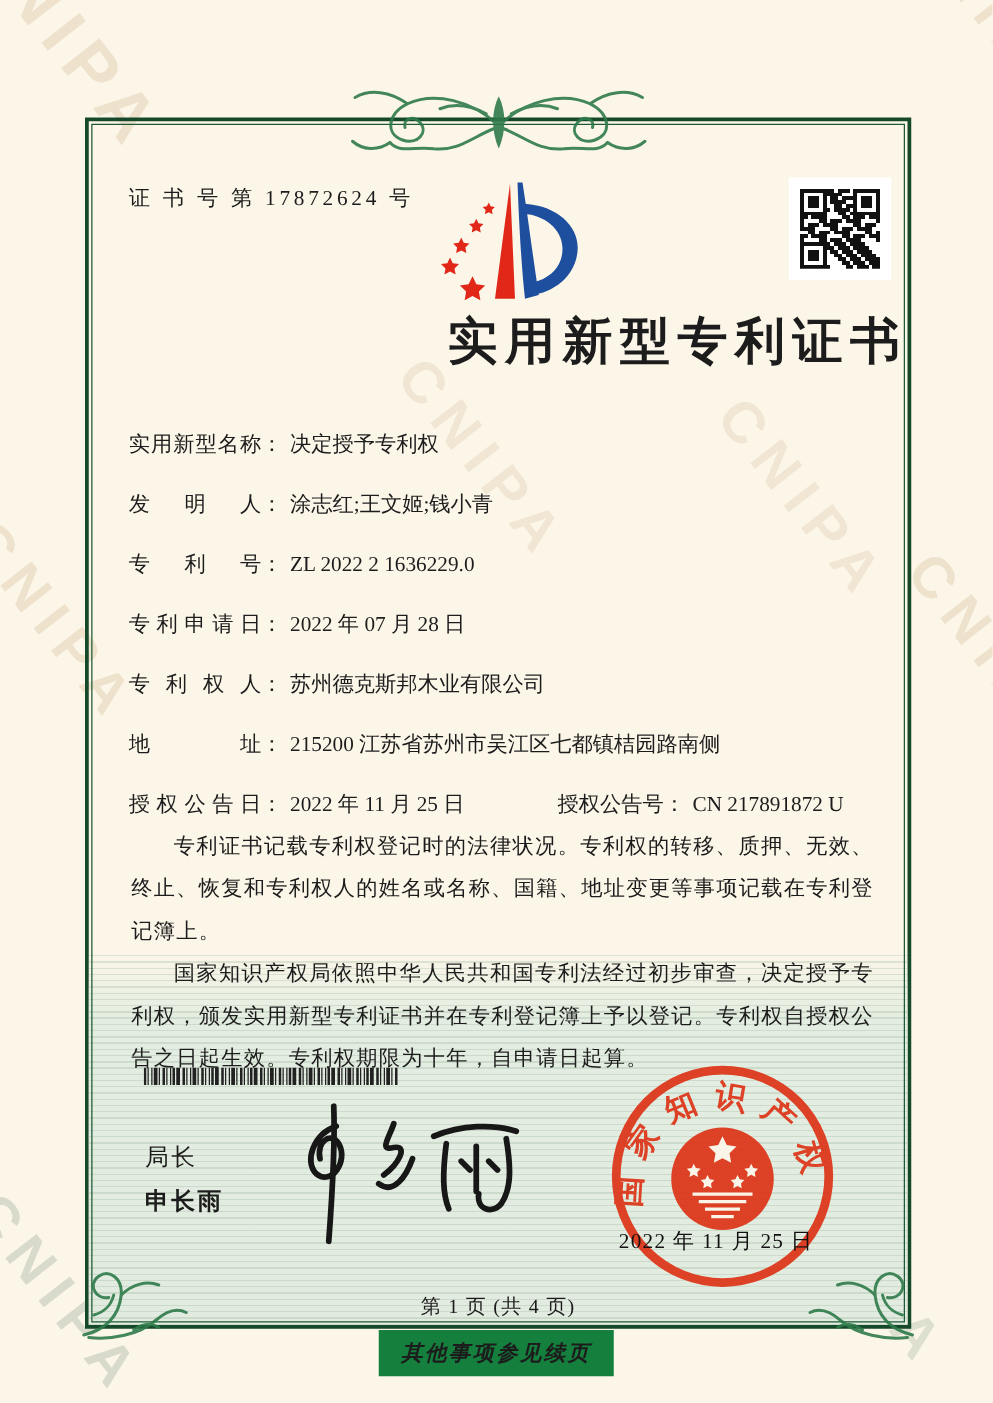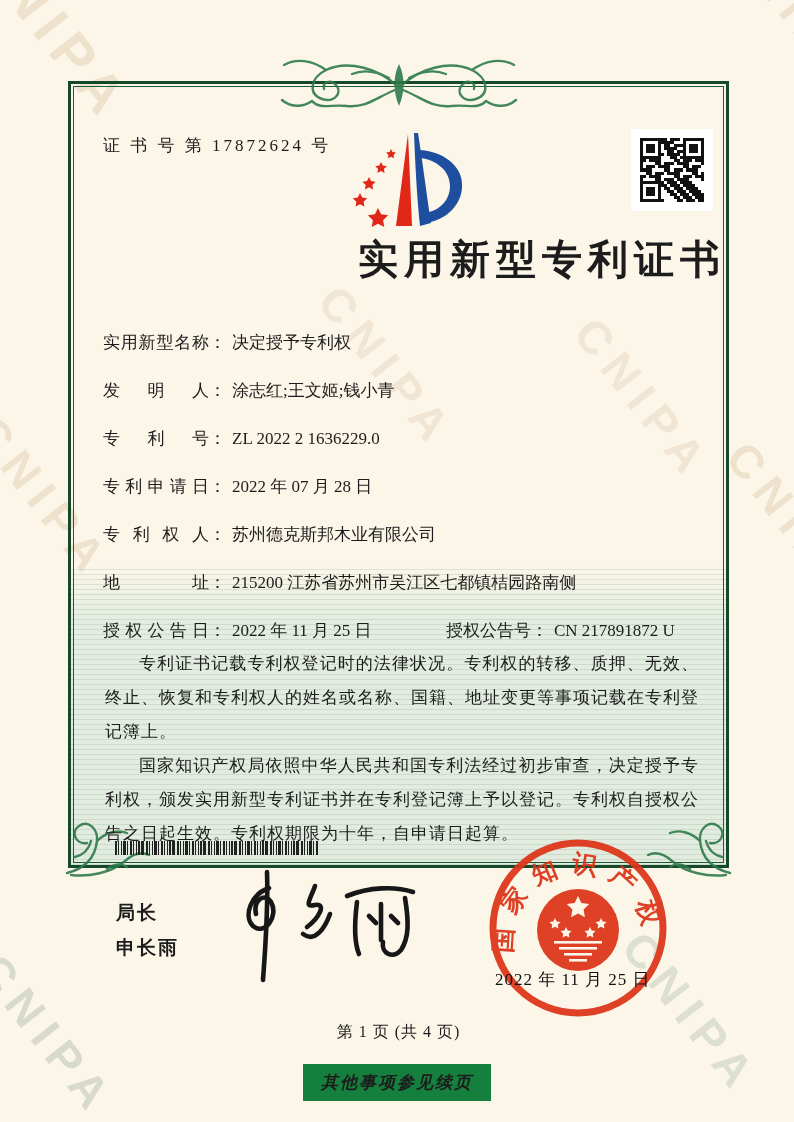--- a/index.html
+++ b/index.html
@@ -27,21 +27,21 @@
   .wm1{left:-58px;top:-6px;font-size:56px;}
   .wm2{left:700px;top:-18px;}
   .wm3{left:292px;top:340px;color:rgba(200,172,132,0.22);}
   .wm4{left:548px;top:372px;color:rgba(200,172,132,0.22);}
   .wm5{left:-52px;top:470px;}
   .wm6{left:700px;top:496px;}
   .wm7{left:-48px;top:1008px;color:rgba(150,170,150,0.35);}
   .wm8{left:596px;top:986px;color:rgba(150,170,150,0.30);}
 
   .frame {
-    position:absolute; left:68px; top:81px; width:661px; height:787px;
+    position:absolute; left:68px; top:94px; width:661px; height:969px;
     border:3px solid #16482a;
     z-index:2;
   }
   .frame::after {
     content:""; position:absolute; inset:2px;
     border:1px solid #1d5a35; pointer-events:none;
   }
   
   .band {
     position:absolute; left:0; right:0; bottom:0; height:300px;
@@ -83,21 +83,21 @@
   .paras p {
     font-size:17px; line-height:34px; text-indent:2em;
     text-align:justify; letter-spacing:1px;
   }
 
   .barcode { position:absolute; left:44px; top:757px; z-index:5; }
 
   .sig-title {
     position:absolute; left:45px; top:816px; z-index:6;
     font-family:"Liberation Sans","DejaVu Sans",sans-serif;
-    font-size:19px; font-weight:700; letter-spacing:2px;
+    font-size:19px; font-weight:400; letter-spacing:2px;
   }
   .sig-name {
     position:absolute; left:45px; top:851px; z-index:6;
     font-family:"Liberation Sans","DejaVu Sans",sans-serif;
     font-size:19px; font-weight:600; letter-spacing:2px;text-align:center;
   }
   .sig-hand { position:absolute; left:152px; top:780px; z-index:6; }
 
   .seal { position:absolute; left:412px; top:749px; z-index:5; }
   .seal-date {

